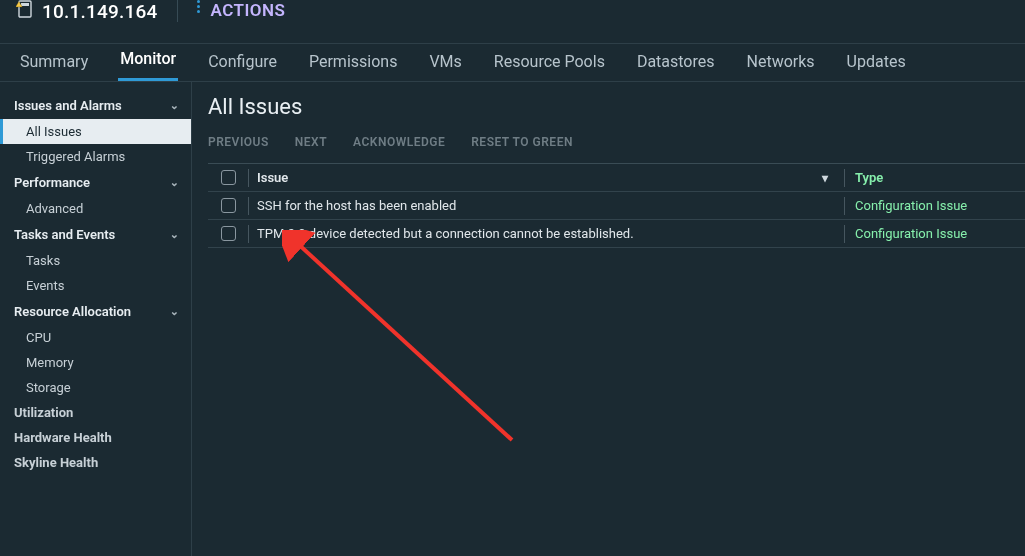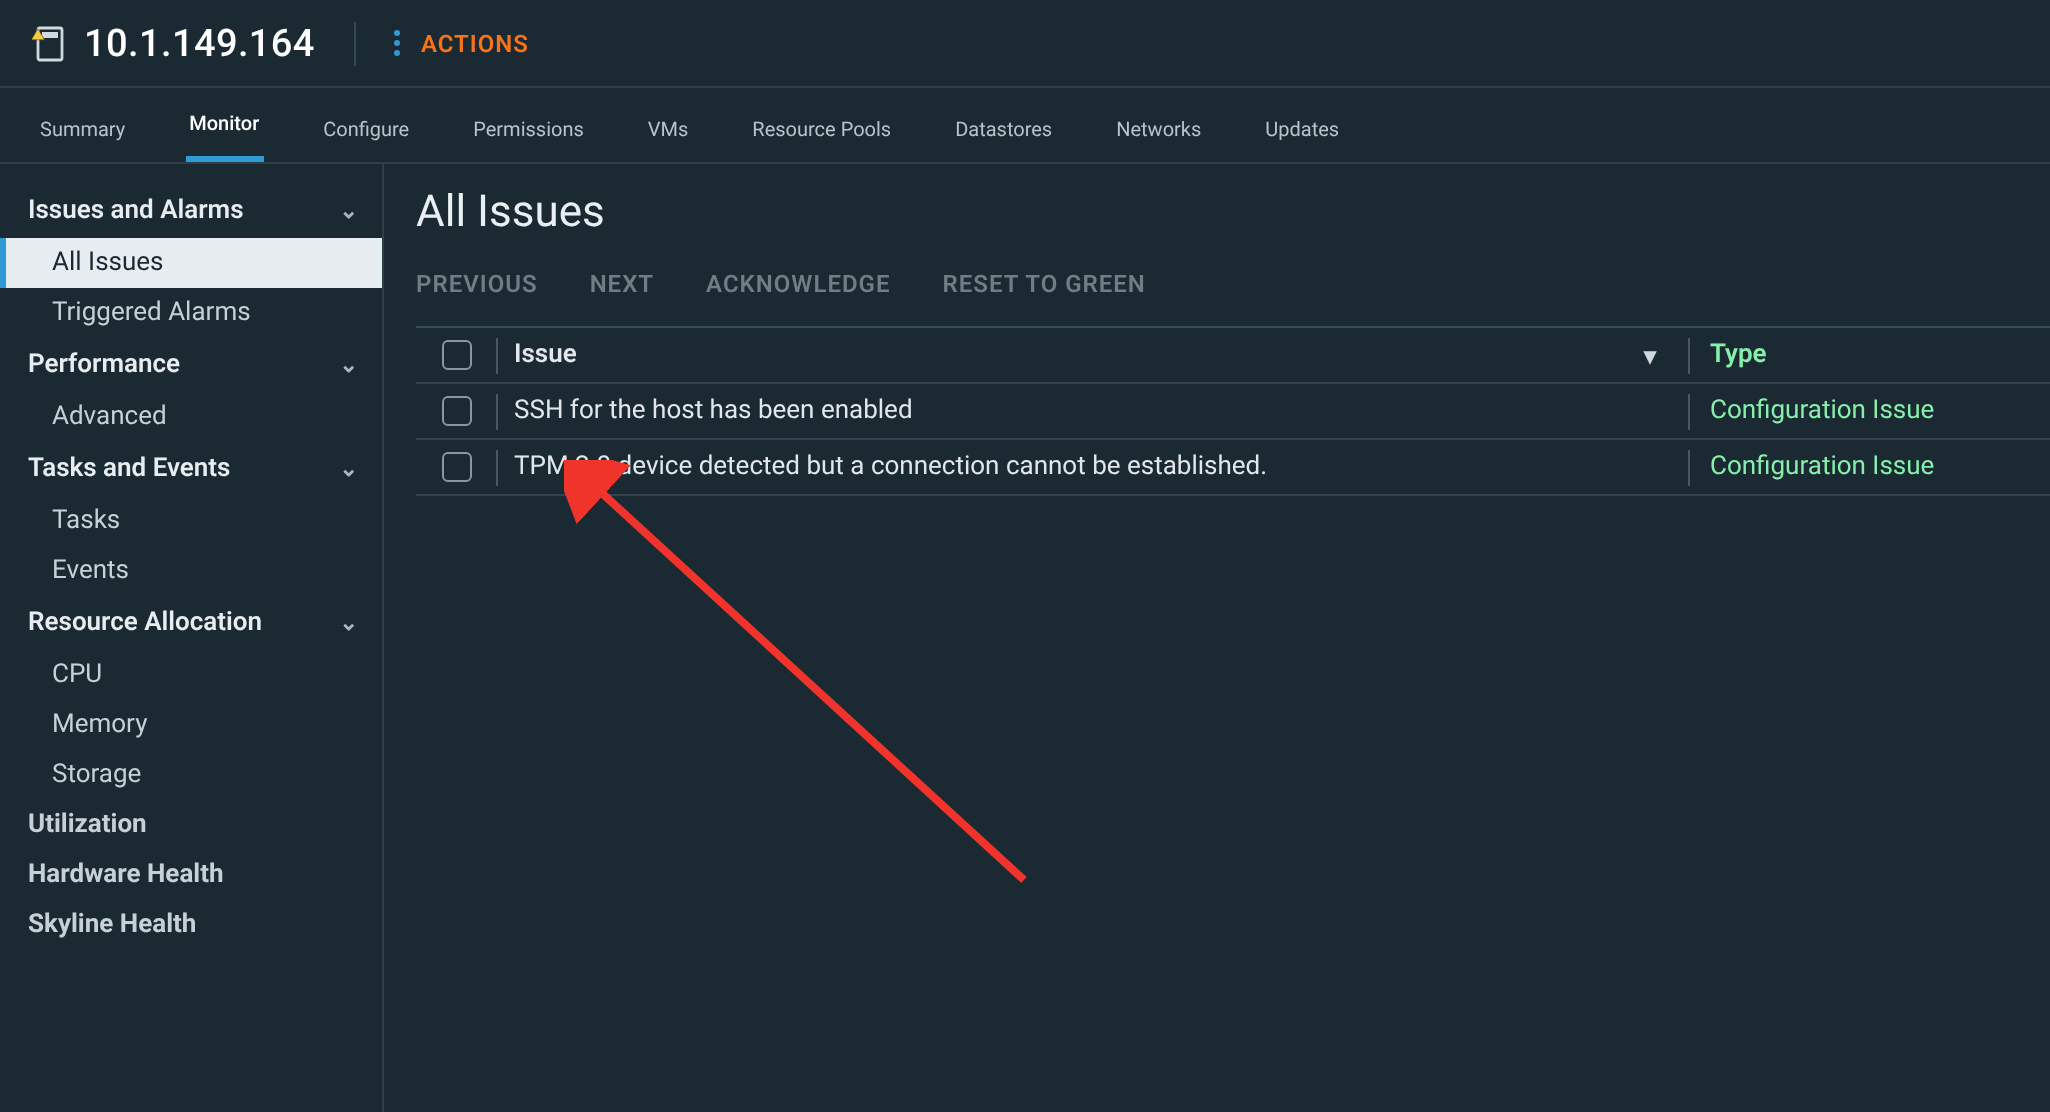--- a/index.html
+++ b/index.html
@@ -1,27 +1,27 @@
 <!DOCTYPE html>
 <html><head>
 <meta charset="utf-8">
 <style>
   * { box-sizing: border-box; margin: 0; padding: 0; }
   html, body { width: 1025px; height: 556px; font-family: -apple-system, Segoe UI, Roboto, Helvetica, Arial, sans-serif; background:#1b2a32; color:#d7dbde; overflow:hidden; }
   
-  .topbar { height:44px; display:flex; align-items:center; padding:0 16px; border-bottom:1px solid #2e3f48; }
+  .topbar { height:44px; display:flex; padding:0 16px; border-bottom:1px solid #2e3f48; }
   .host-icon { width:18px; height:18px; margin-right:8px; display:flex; align-items:center; justify-content:center; }
   .host-title { font-size:19px; font-weight:500; color:#ffffff; letter-spacing:.2px; }
   .divider-v { width:1px; height:22px; background:#374b55; margin:0 14px 0 20px; }
   .actions-kebab { width:12px; display:flex; flex-direction:column; align-items:center; gap:2px; margin-right:6px; }
   .actions-kebab span { width:3px; height:3px; background:#2f9ad6; border-radius:50%; }
-  .actions-link { color:#f97316; font-size:12px; font-weight:600; letter-spacing:.5px; text-transform:uppercase; }
+  .actions-link { color:#c4b5fd; font-size:17px; font-weight:600; letter-spacing:.5px; text-transform:uppercase; }
   
   .tabs { height:38px; display:flex; align-items:flex-end; gap:28px; padding:0 18px; border-bottom:1px solid #2e3f48; }
-  .tab { font-size:10px; color:#b7c4cc; padding:0 2px 10px 2px; cursor:pointer; }
+  .tab { font-size:16px; color:#b7c4cc; padding:0 2px 10px 2px; cursor:pointer; }
   .tab.active { color:#ffffff; border-bottom:3px solid #2f9ad6; font-weight:500; }
   
   .body { display:flex; height:calc(556px - 44px - 38px); }
   .sidebar { width:192px; border-right:1px solid #2e3f48; padding-top:10px; font-size:13px; overflow:hidden; }
   .side-group { padding:6px 12px 6px 14px; display:flex; align-items:center; justify-content:space-between; color:#e7edf1; font-weight:600; cursor:pointer; }
   .side-group .chev { font-size:11px; color:#aab6bd; }
   .side-item { padding:5px 12px 5px 26px; color:#c7d0d6; cursor:pointer; }
   .side-item.level0 { padding-left:14px;font-weight:bold; }
   .side-item.active { background:#e7edf1; color:#1b2a32; border-left:3px solid #2f9ad6; padding-left:23px; }
   

